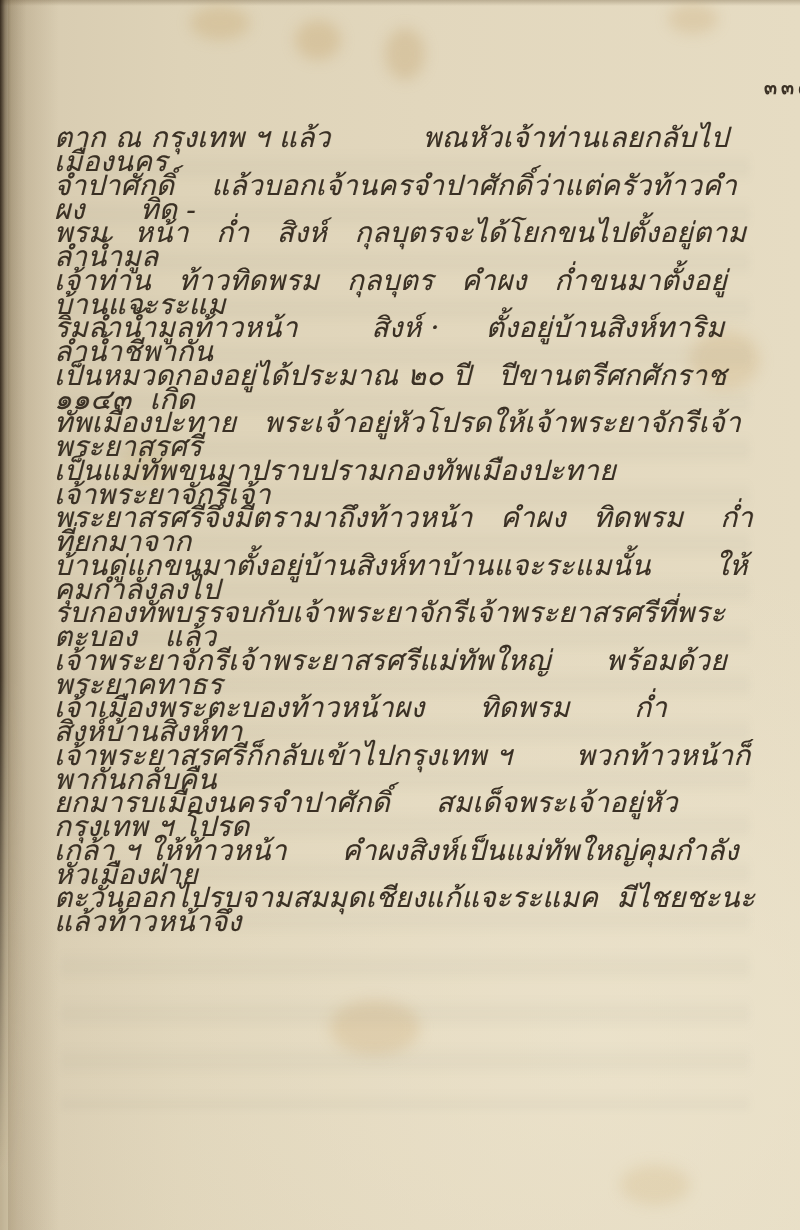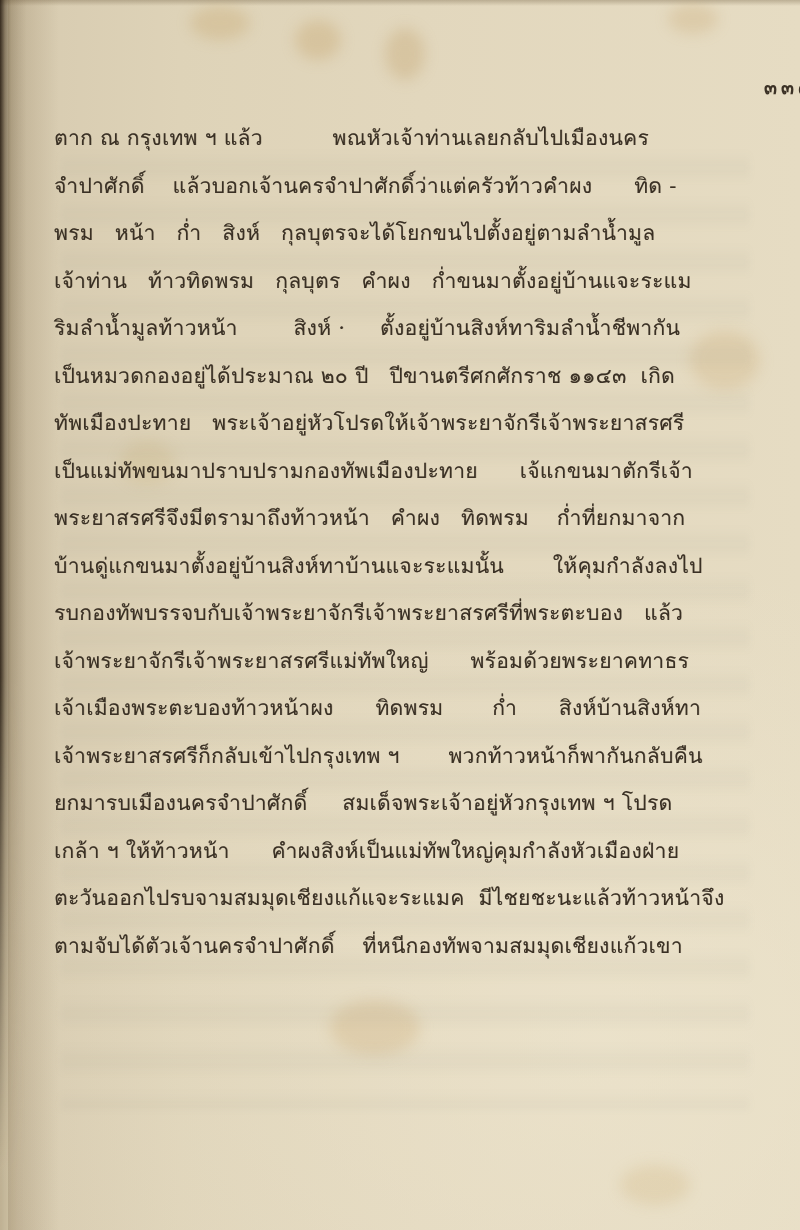--- a/index.html
+++ b/index.html
@@ -85,26 +85,27 @@
   }
   .text-block {
     position: absolute;
     left: 54px;
     top: 126px;
     width: 706px;
     color: #3a3024;
   }
   .line {
     white-space: pre-wrap;
-    font-size: 21px;
+    font-size: 28px;
     line-height: 24px;
     height: 47.5px;
     font-weight: 500;
     letter-spacing: 0.3px;
     text-shadow: 0.4px 0.4px 0 rgba(58,48,36,0.35);
+    font-style: italic;
   }
 </style>
 </head>
 <body>
 
 <div class="page">
   <div class="top-edge"></div>
   <div class="spine-shadow"></div>
   <div class="gutter-band"></div>
 
@@ -122,25 +123,24 @@
   <div class="page-number">๓๓๙</div>
 
   <div class="text-block">
     <div class="line">ตาก ณ กรุงเทพ ฯ แล้ว          พณหัวเจ้าท่านเลยกลับไปเมืองนคร</div>
     <div class="line">จำปาศักดิ์    แล้วบอกเจ้านครจำปาศักดิ์ว่าแต่ครัวท้าวคำผง      ทิด -</div>
     <div class="line">พรม   หน้า   ก่ำ   สิงห์   กุลบุตรจะได้โยกขนไปตั้งอยู่ตามลำน้ำมูล</div>
     <div class="line">เจ้าท่าน   ท้าวทิดพรม   กุลบุตร   คำผง   ก่ำขนมาตั้งอยู่บ้านแจะระแม</div>
     <div class="line">ริมลำน้ำมูลท้าวหน้า        สิงห์ ·     ตั้งอยู่บ้านสิงห์ทาริมลำน้ำชีพากัน</div>
     <div class="line">เป็นหมวดกองอยู่ได้ประมาณ ๒๐ ปี   ปีขานตรีศกศักราช ๑๑๔๓  เกิด</div>
     <div class="line">ทัพเมืองปะทาย   พระเจ้าอยู่หัวโปรดให้เจ้าพระยาจักรีเจ้าพระยาสรศรี</div>
-    <div class="line">เป็นแม่ทัพขนมาปราบปรามกองทัพเมืองปะทาย      เจ้แกขนมาตักรีเจ้า</div>
+    <div class="line">เป็นแม่ทัพขนมาปราบปรามกองทัพเมืองปะทาย      เจ้าพระยาจักรีเจ้า</div>
     <div class="line">พระยาสรศรีจึงมีตรามาถึงท้าวหน้า   คำผง   ทิดพรม    ก่ำที่ยกมาจาก</div>
     <div class="line">บ้านดู่แกขนมาตั้งอยู่บ้านสิงห์ทาบ้านแจะระแมนั้น       ให้คุมกำลังลงไป</div>
     <div class="line">รบกองทัพบรรจบกับเจ้าพระยาจักรีเจ้าพระยาสรศรีที่พระตะบอง   แล้ว</div>
     <div class="line">เจ้าพระยาจักรีเจ้าพระยาสรศรีแม่ทัพใหญ่      พร้อมด้วยพระยาคทาธร</div>
     <div class="line">เจ้าเมืองพระตะบองท้าวหน้าผง      ทิดพรม       ก่ำ      สิงห์บ้านสิงห์ทา</div>
     <div class="line">เจ้าพระยาสรศรีก็กลับเข้าไปกรุงเทพ ฯ       พวกท้าวหน้าก็พากันกลับคืน</div>
     <div class="line">ยกมารบเมืองนครจำปาศักดิ์     สมเด็จพระเจ้าอยู่หัวกรุงเทพ ฯ โปรด</div>
     <div class="line">เกล้า ฯ ให้ท้าวหน้า      คำผงสิงห์เป็นแม่ทัพใหญ่คุมกำลังหัวเมืองฝ่าย</div>
     <div class="line">ตะวันออกไปรบจามสมมุดเชียงแก้แจะระแมค  มีไชยชะนะแล้วท้าวหน้าจึง</div>
-    <div class="line">ตามจับได้ตัวเจ้านครจำปาศักดิ์    ที่หนีกองทัพจามสมมุดเชียงแก้วเขา</div>
   </div>
 </div>
 
 </body></html>

